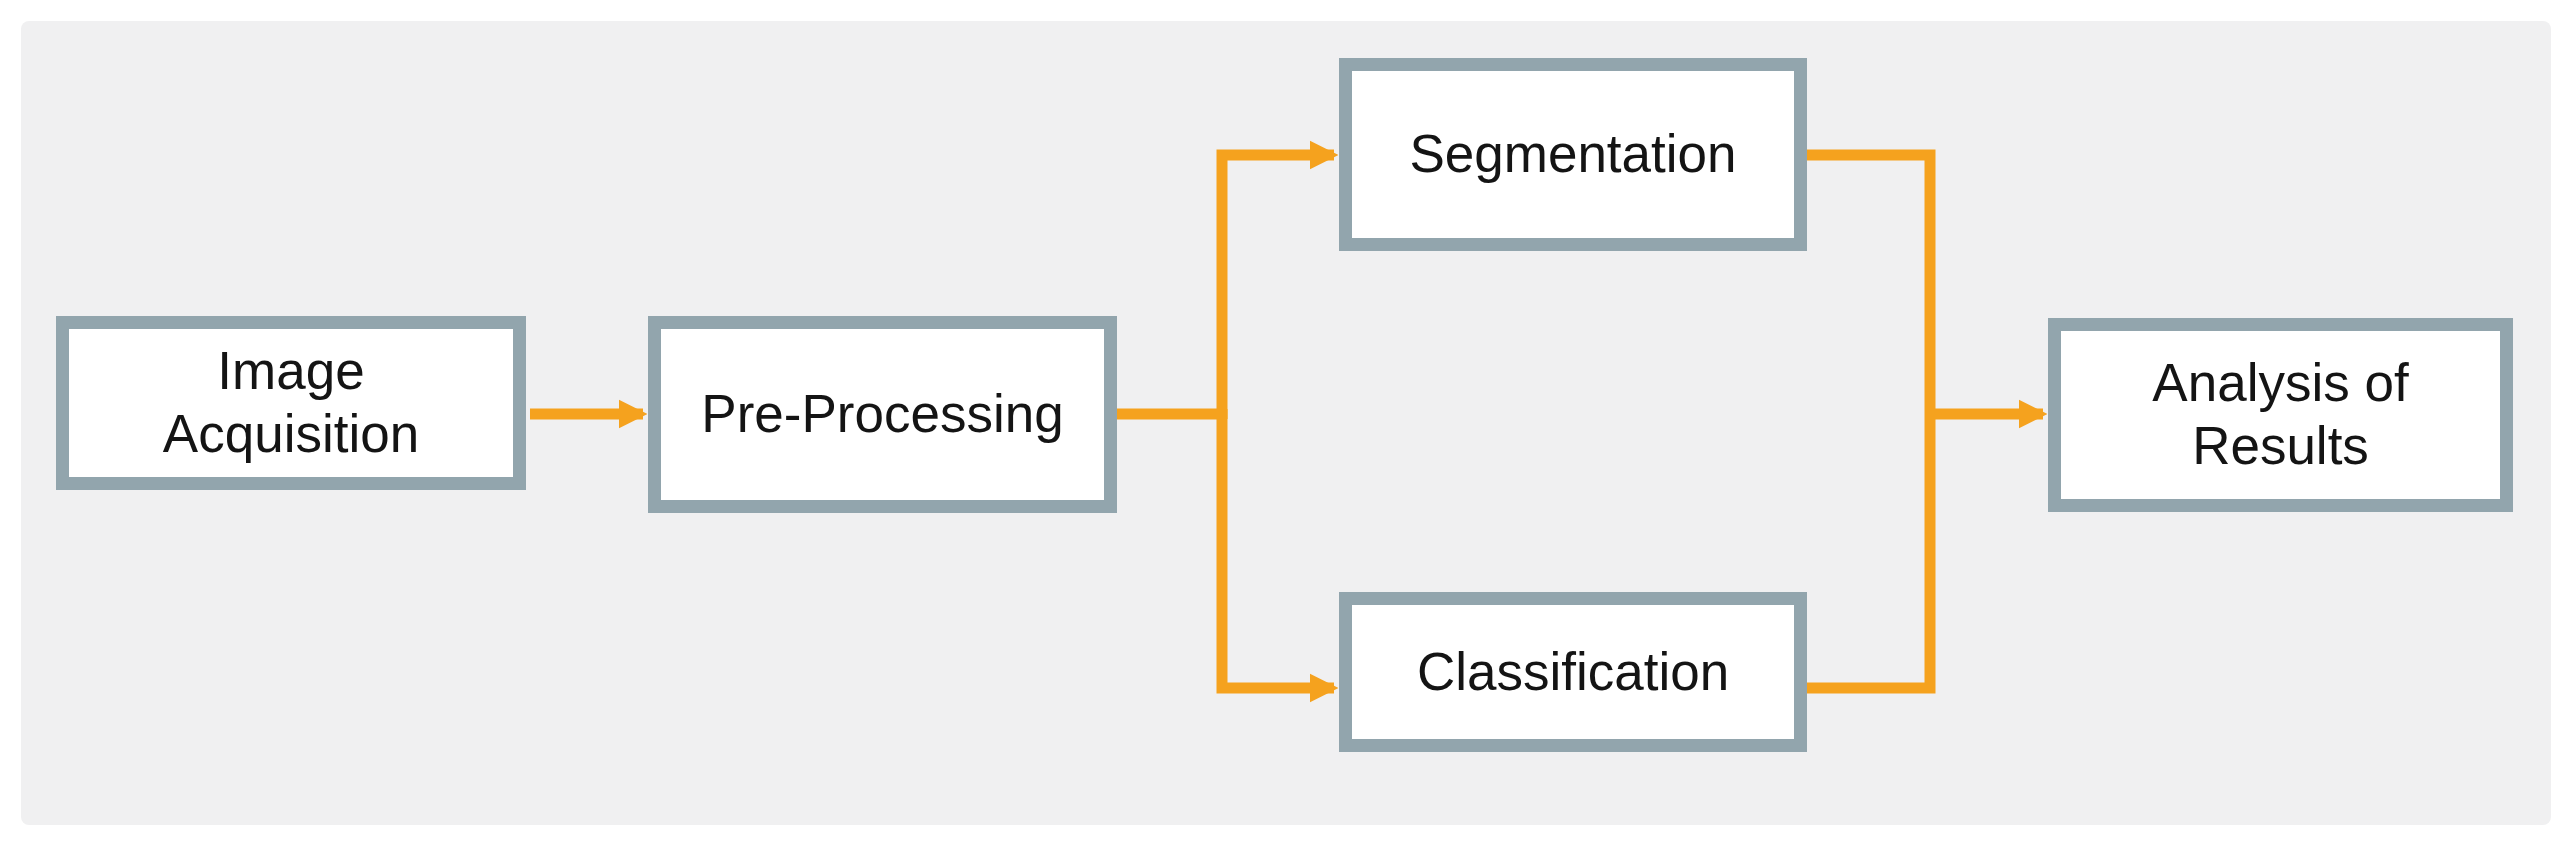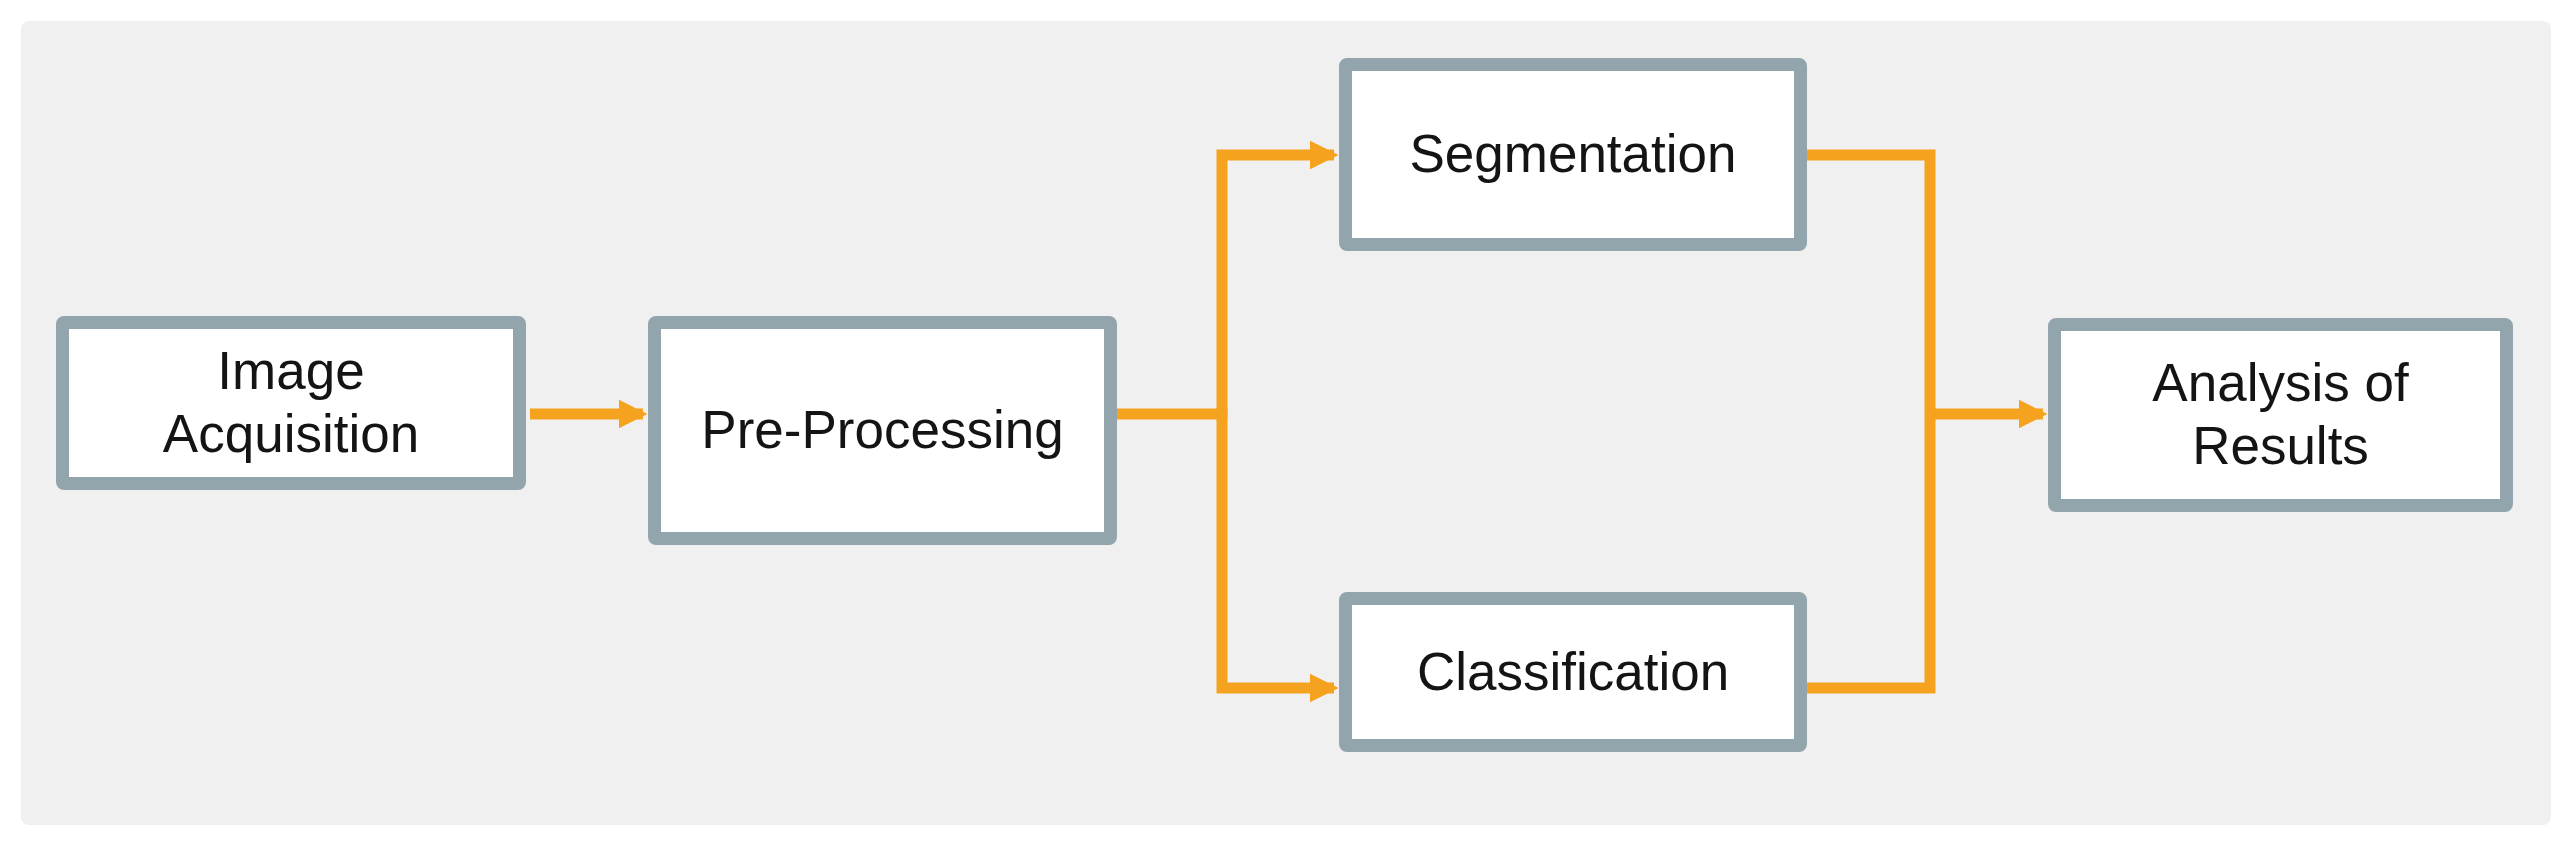--- a/index.html
+++ b/index.html
@@ -22,35 +22,35 @@
     width: 2530px;
     height: 804px;
     background: #f0f0f1;
     border-radius: 8px;
   }
   .node {
     position: absolute;
     box-sizing: border-box;
     background: #ffffff;
     border: 13px solid #92a5ad;
-    border-radius: 8px;
+    border-radius: 0;
     display: flex;
     align-items: center;
     justify-content: center;
     text-align: center;
     color: #141414;
     font-size: 53px;
     line-height: 1.18;
     letter-spacing: 0px;
   }
   .node .label {
     padding: 0 18px;
   }
   #node-image-acquisition   { left: 56px;   top: 316px; width: 470px; height: 174px; }
-  #node-pre-processing      { left: 648px;  top: 316px; width: 469px; height: 229px; }
+  #node-pre-processing      { left: 648px;  top: 316px; width: 469px; height: 197px; }
   #node-segmentation        { left: 1339px; top: 58px;  width: 468px; height: 193px; }
   #node-classification      { left: 1339px; top: 592px; width: 468px; height: 160px; }
   #node-analysis-of-results { left: 2048px; top: 318px; width: 465px; height: 194px; }
   #node-analysis-of-results .label { max-width: 330px; }
   svg.connectors {
     position: absolute;
     left: 0;
     top: 0;
     width: 2568px;
     height: 855px;

